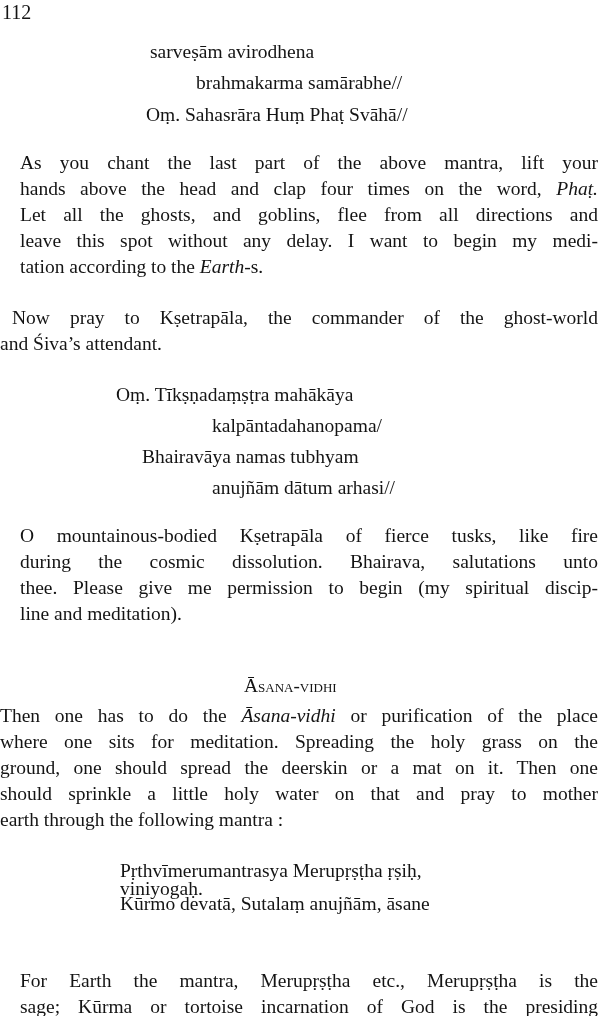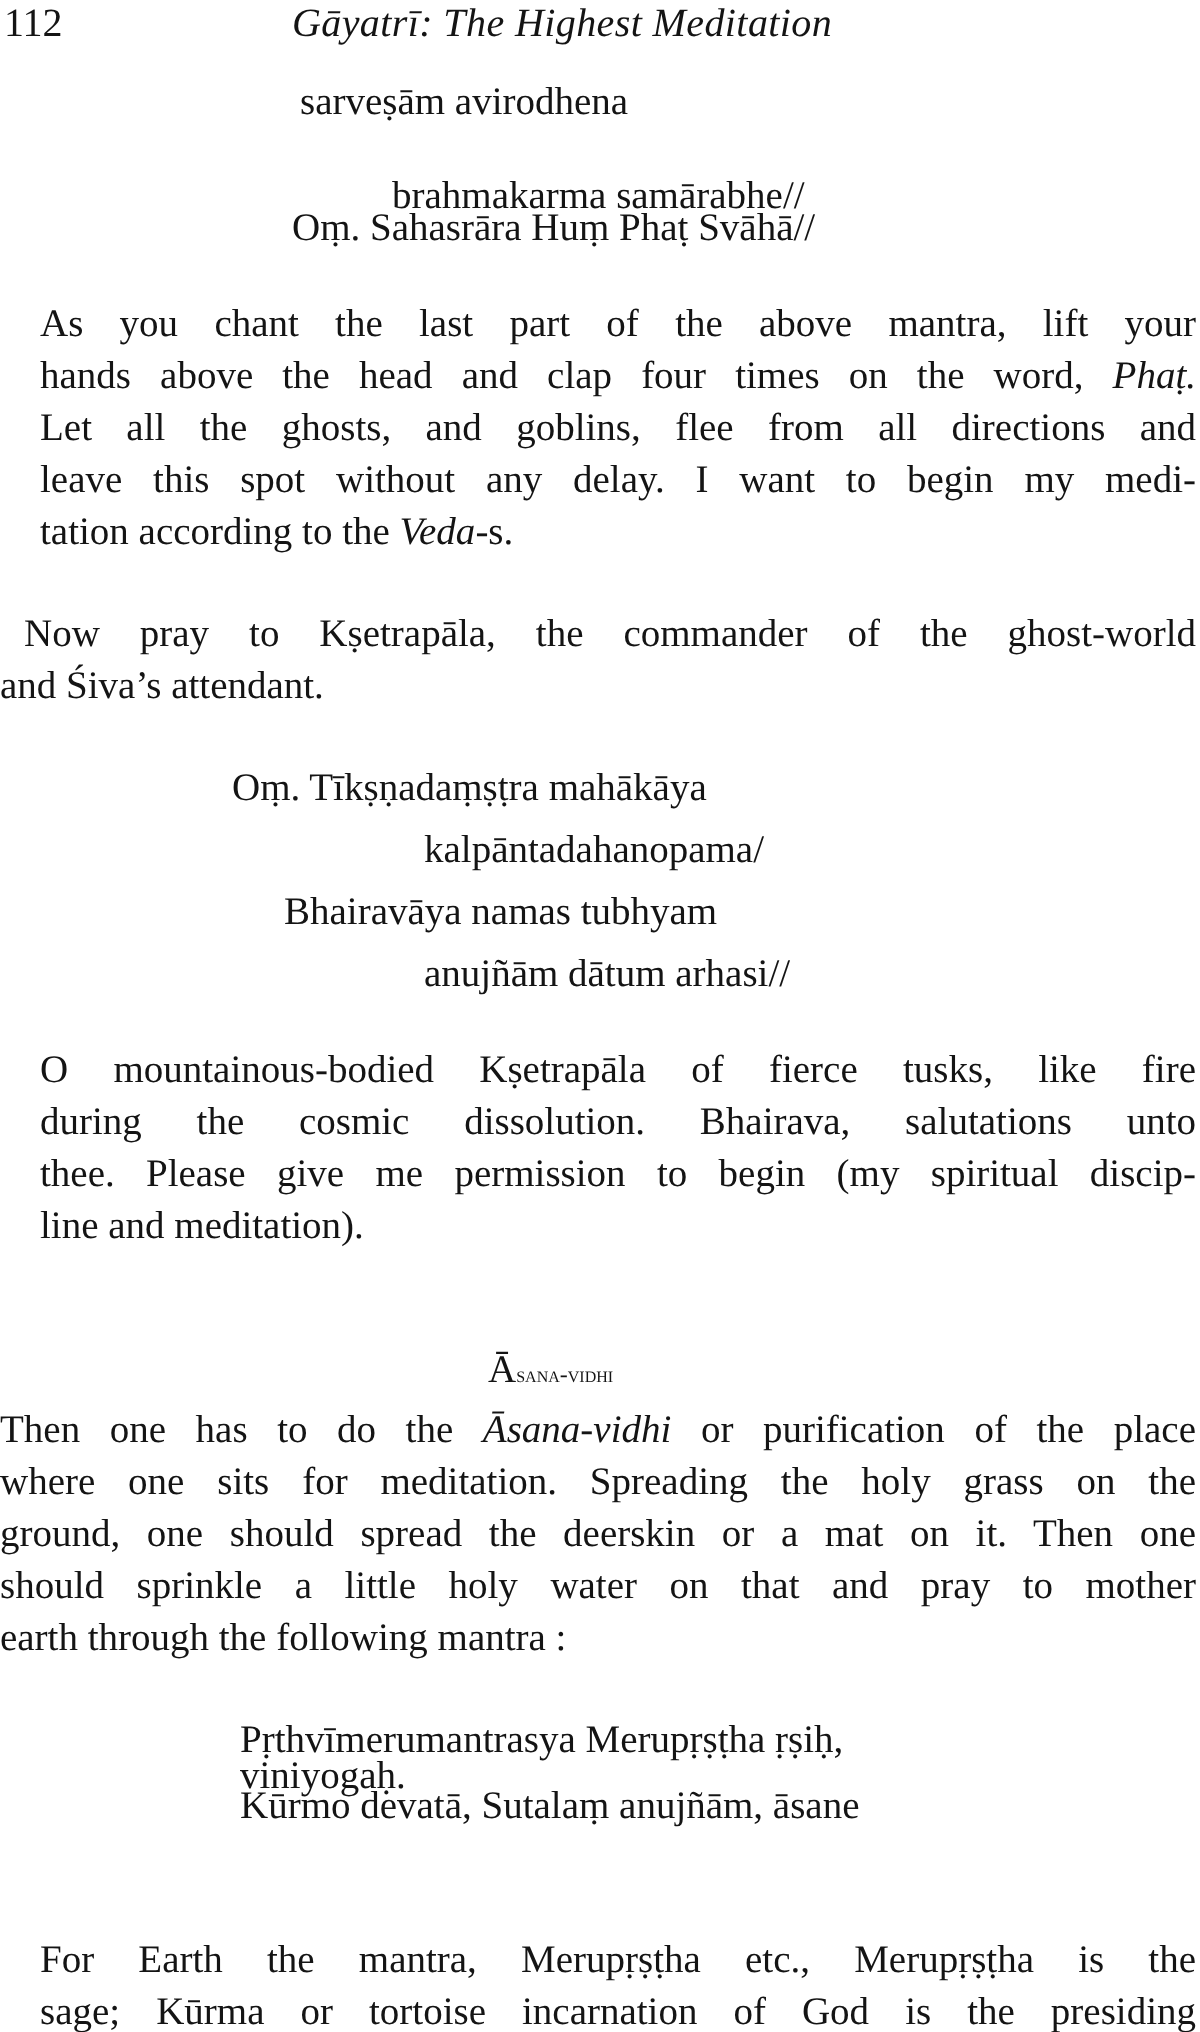--- a/index.html
+++ b/index.html
@@ -10,44 +10,43 @@
     }
     .page { position: absolute; left: 0; top: 0; width: 600px; height: 1016px; font-family: Liberation Serif, serif; }
     .header { position: absolute; top: 0; left: 0; width: 600px; height: 30px; }
     .page-num { position: absolute; left: 2px; top: 1px; font-size: 20px; }
     .running-title { position: absolute; left: 146px; top: 1px; font-size: 20px; font-style: italic; letter-spacing: 0.2px; }
     .line { position: absolute; white-space: nowrap; font-size: 19.5px; line-height: 26px; }
     .just { left: 20px; width: 578px; text-align: justify; text-align-last: justify; }
     .just.last { text-align-last: left; }
     .just.flush { left: 0px; width: 598px; }
     em { font-style: italic; }
-    .sc { font-variant: small-caps; font-size: 12px; }
+    .sc { font-variant: small-caps; font-size: 19px; }
   </style>
 </head>
 <body>
 
 <div class="page">
 
   <div class="header">
     <span class="page-num">112</span>
-    <span class="running-title">Gāyatrī: The Highest Meditation</span>
   </div>
 
   <div>
     <div class="line" style="left:150px; top:39px;">sarveṣām avirodhena</div>
-    <div class="line" style="left:196px; top:70px;margin-top:16px;">brahmakarma samārabhe//</div>
+    <div class="line" style="left:196px; top:70px;">brahmakarma samārabhe//</div>
     <div class="line" style="left:146px; top:102px;">Oṃ.  Sahasrāra Huṃ Phaṭ Svāhā//</div>
   </div>
 
   <div>
     <div class="line just" style="top:150px;">As you chant the last part of the above mantra, lift your</div>
     <div class="line just" style="top:176px;"><span>hands above the head and clap four times on the word, </span><em>Phaṭ.</em></div>
     <div class="line just" style="top:202px;">Let all the  ghosts, and goblins, flee from all directions and</div>
     <div class="line just" style="top:228px;">leave this spot  without  any delay. I want to begin my medi-</div>
-    <div class="line just last" style="top:254px;"><span>tation according to the </span><em>Veda</em><span>-s.</span></div>
+    <div class="line just last" style="top:254px;"><span>tation according to the </span><em>Earth</em><span>-s.</span></div>
   </div>
 
   <div>
     <div class="line" style="left:12px; width:586px; top:305px; text-align:justify; text-align-last:justify;">Now pray to Kṣetrapāla,  the commander  of the  ghost-world</div>
     <div class="line" style="left:0px; top:331px;">and Śiva’s attendant.</div>
   </div>
 
   <div>
     <div class="line" style="left:116px; top:382px;">Oṃ.  Tīkṣṇadaṃṣṭra mahākāya</div>
     <div class="line" style="left:212px; top:413px;">kalpāntadahanopama/</div>

